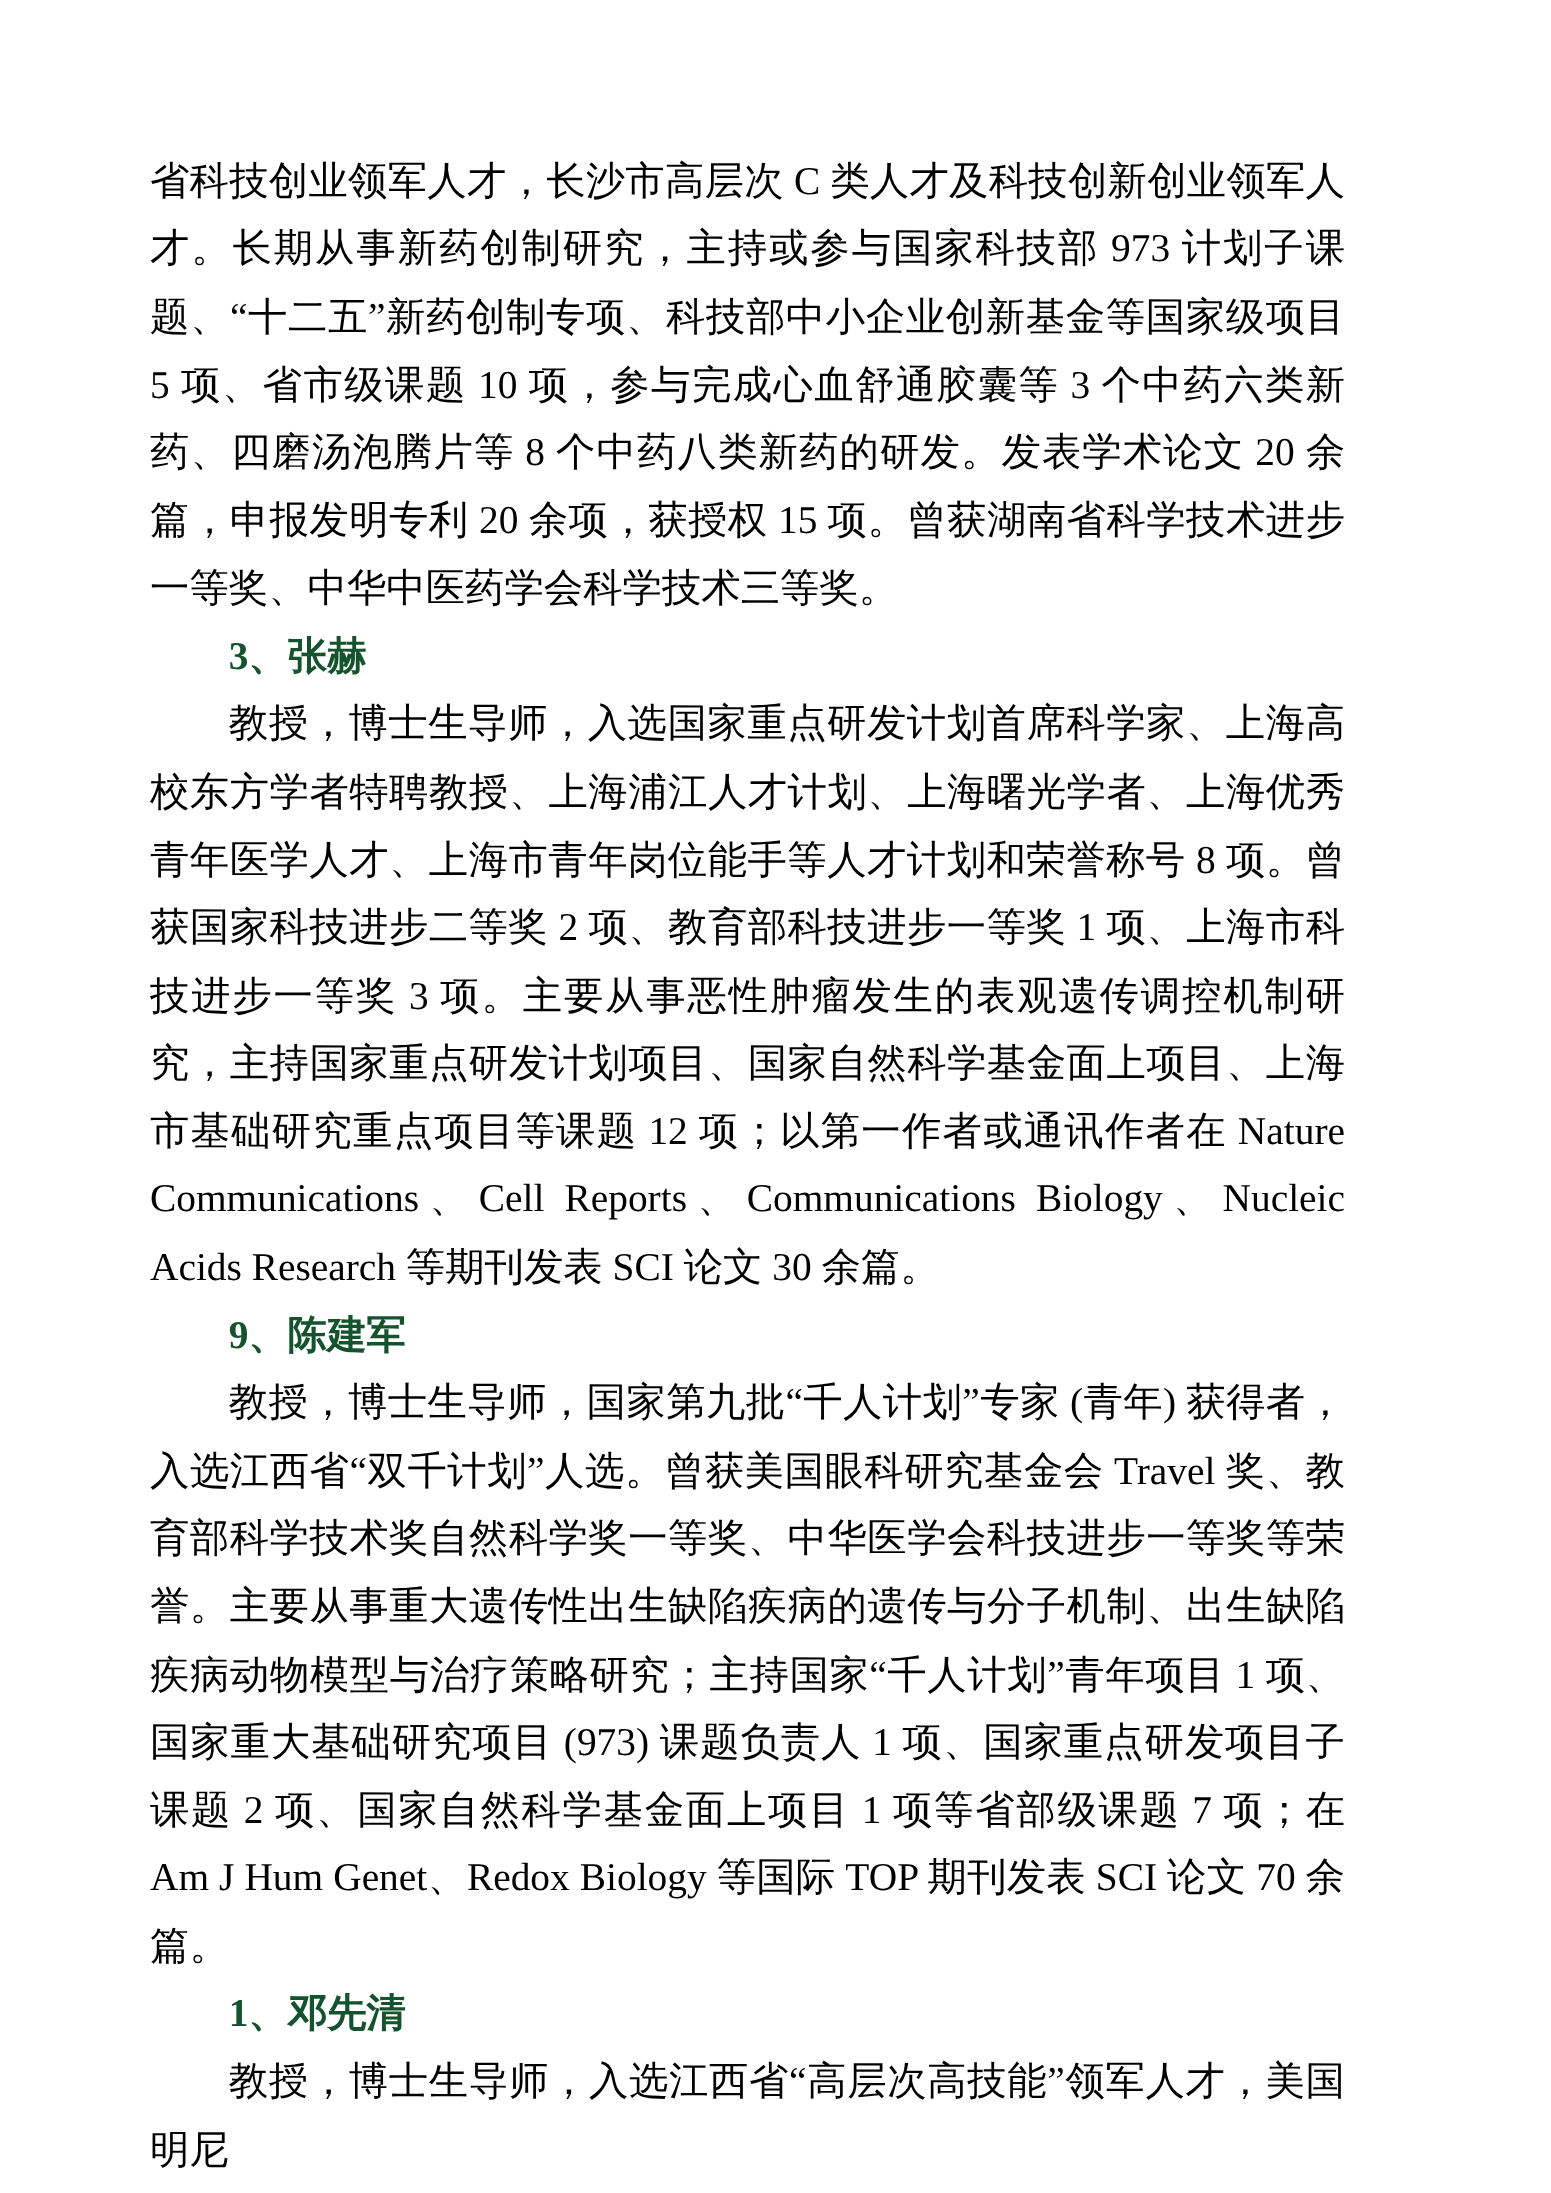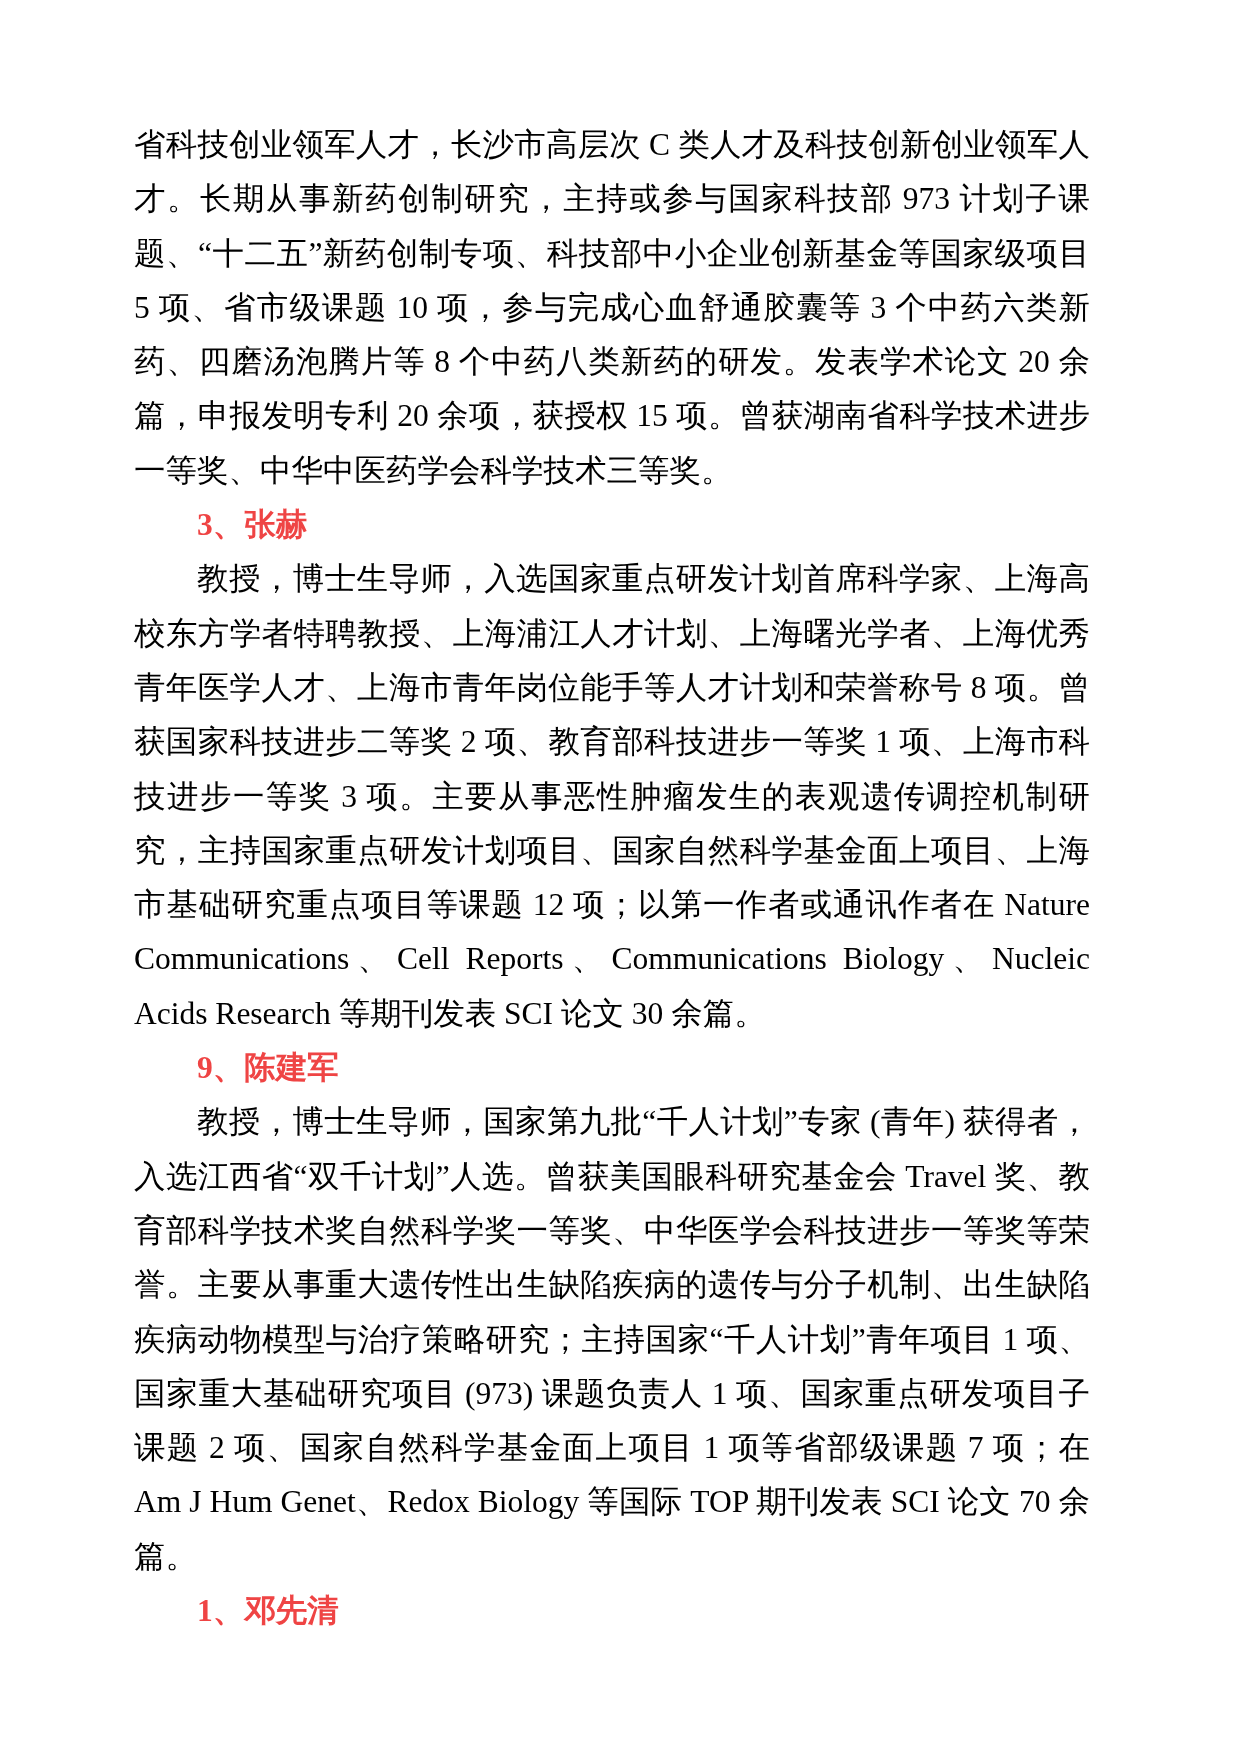--- a/index.html
+++ b/index.html
@@ -14,21 +14,21 @@
   }
   .page {
     position: relative;
     width: 1241px;
     height: 1754px;
     background: #ffffff;
     overflow: hidden;
   }
   .content {
     position: absolute;
-    left: 134px;
+    left: 120px;
     top: 118px;
     width: 956px;
     color: #000000;
     font-size: 31.5px;
     line-height: 54.3px;
     text-align: justify;
   }
   .para {
     margin: 0;
     padding: 0;
@@ -39,28 +39,29 @@
     text-indent: 0;
   }
   .heading {
     margin: 0;
     padding: 0;
     font-size: 31.5px;
     line-height: 54.3px;
     font-weight: 700;
     text-indent: 2em;
     text-align: left;
-    color: #ef4444;
+    color: #14532d;
   }
 </style>
 </head>
 <body>
 
 <div class="page">
   <div class="content">
     <p class="para no-indent">省科技创业领军人才，长沙市高层次 C 类人才及科技创新创业领军人才。长期从事新药创制研究，主持或参与国家科技部 973 计划子课题、“十二五”新药创制专项、科技部中小企业创新基金等国家级项目 5 项、省市级课题 10 项，参与完成心血舒通胶囊等 3 个中药六类新药、四磨汤泡腾片等 8 个中药八类新药的研发。发表学术论文 20 余篇，申报发明专利 20 余项，获授权 15 项。曾获湖南省科学技术进步一等奖、中华中医药学会科学技术三等奖。</p>
     <h2 class="heading">3、张赫</h2>
     <p class="para">教授，博士生导师，入选国家重点研发计划首席科学家、上海高校东方学者特聘教授、上海浦江人才计划、上海曙光学者、上海优秀青年医学人才、上海市青年岗位能手等人才计划和荣誉称号 8 项。曾获国家科技进步二等奖 2 项、教育部科技进步一等奖 1 项、上海市科技进步一等奖 3 项。主要从事恶性肿瘤发生的表观遗传调控机制研究，主持国家重点研发计划项目、国家自然科学基金面上项目、上海市基础研究重点项目等课题 12 项；以第一作者或通讯作者在 Nature Communications、Cell Reports、Communications Biology、Nucleic Acids Research 等期刊发表 SCI 论文 30 余篇。</p>
     <h2 class="heading">9、陈建军</h2>
     <p class="para">教授，博士生导师，国家第九批“千人计划”专家 (青年) 获得者，入选江西省“双千计划”人选。曾获美国眼科研究基金会 Travel 奖、教育部科学技术奖自然科学奖一等奖、中华医学会科技进步一等奖等荣誉。主要从事重大遗传性出生缺陷疾病的遗传与分子机制、出生缺陷疾病动物模型与治疗策略研究；主持国家“千人计划”青年项目 1 项、国家重大基础研究项目 (973) 课题负责人 1 项、国家重点研发项目子课题 2 项、国家自然科学基金面上项目 1 项等省部级课题 7 项；在 Am J Hum Genet、Redox Biology 等国际 TOP 期刊发表 SCI 论文 70 余篇。</p>
     <h2 class="heading">1、邓先清</h2>
+    <p class="para">教授，博士生导师，入选江西省“高层次高技能”领军人才，美国明尼</p>
   </div>
 </div>
 
 </body></html>

